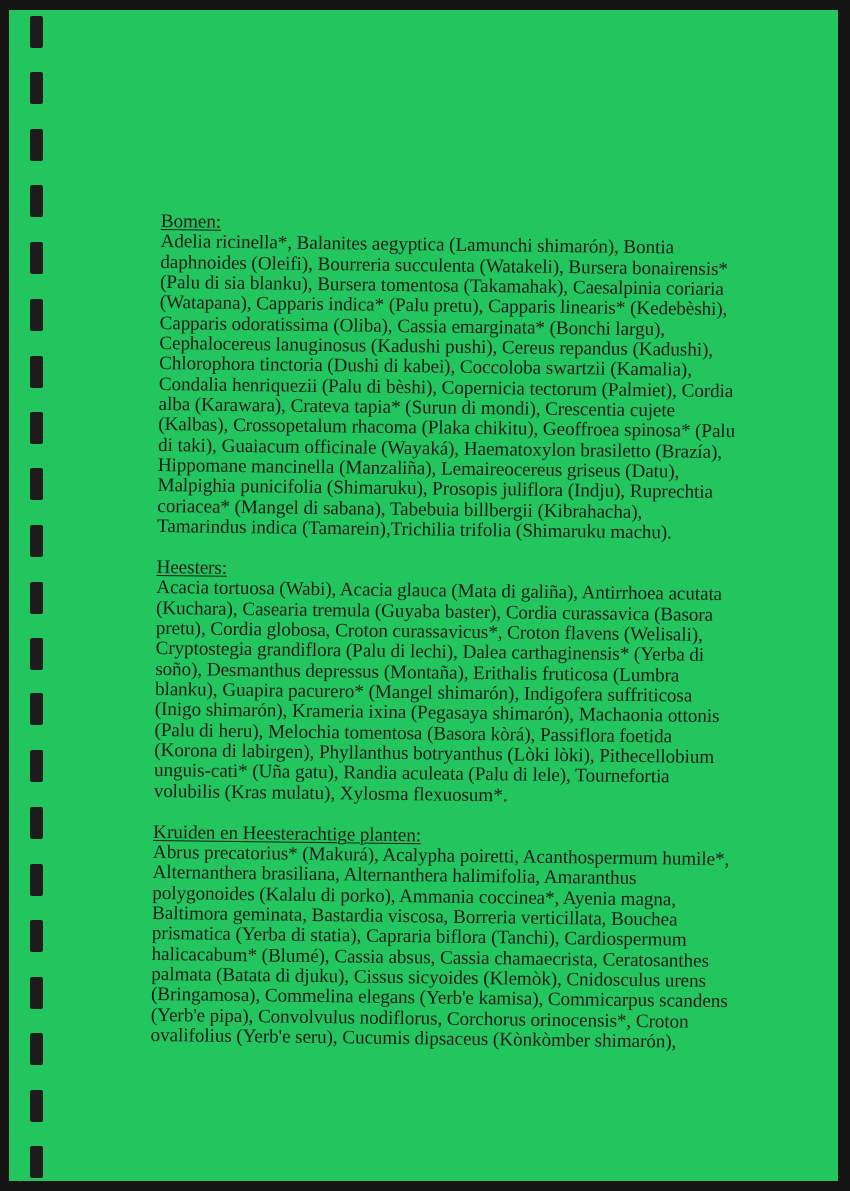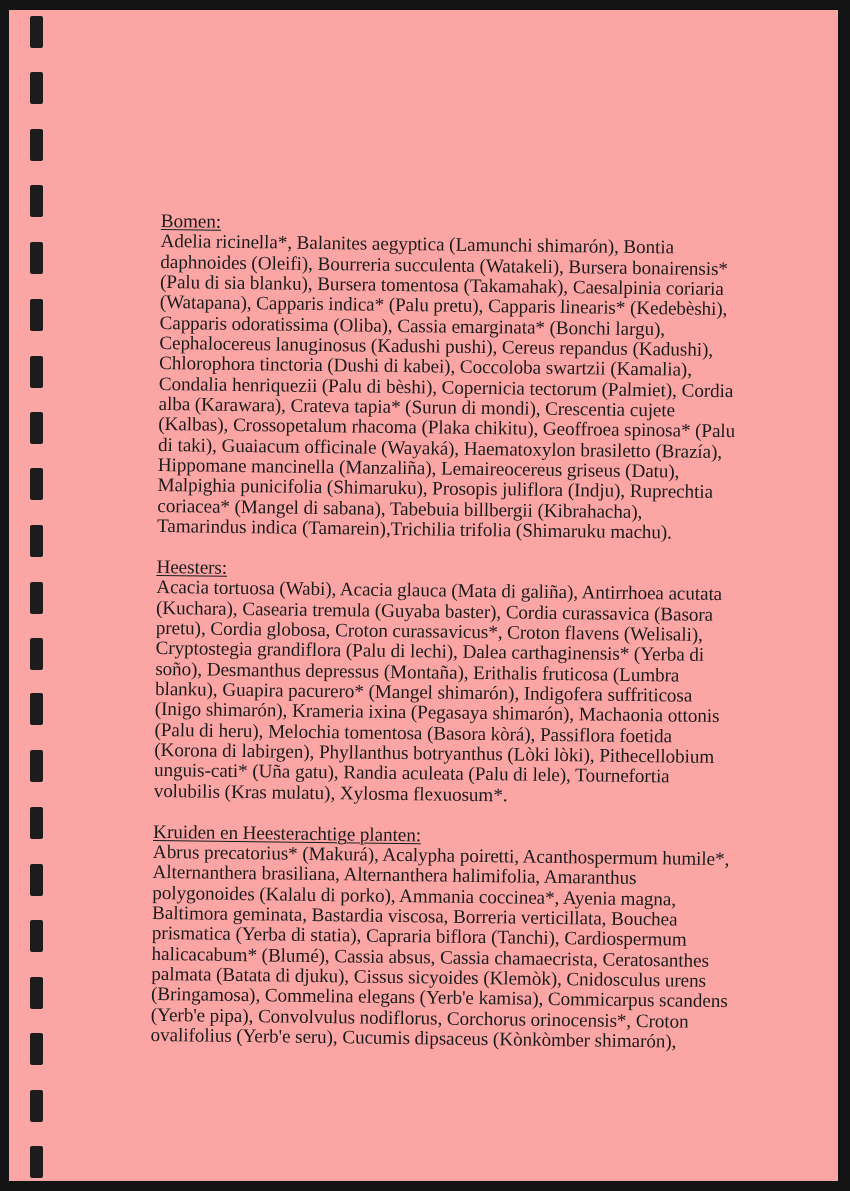--- a/index.html
+++ b/index.html
@@ -12,21 +12,21 @@
       background: #141414;
       position: relative;
       overflow: hidden;
     }
     .page {
       position: absolute;
       left: 9px;
       top: 10px;
       width: 829px;
       height: 1171px;
-      background: #fca5a5;
+      background: #22c55e;
     }
     .holes {
       position: absolute;
       left: 0;
       top: 0;
       width: 60px;
       height: 100%;
     }
     .hole {
       position: absolute;

